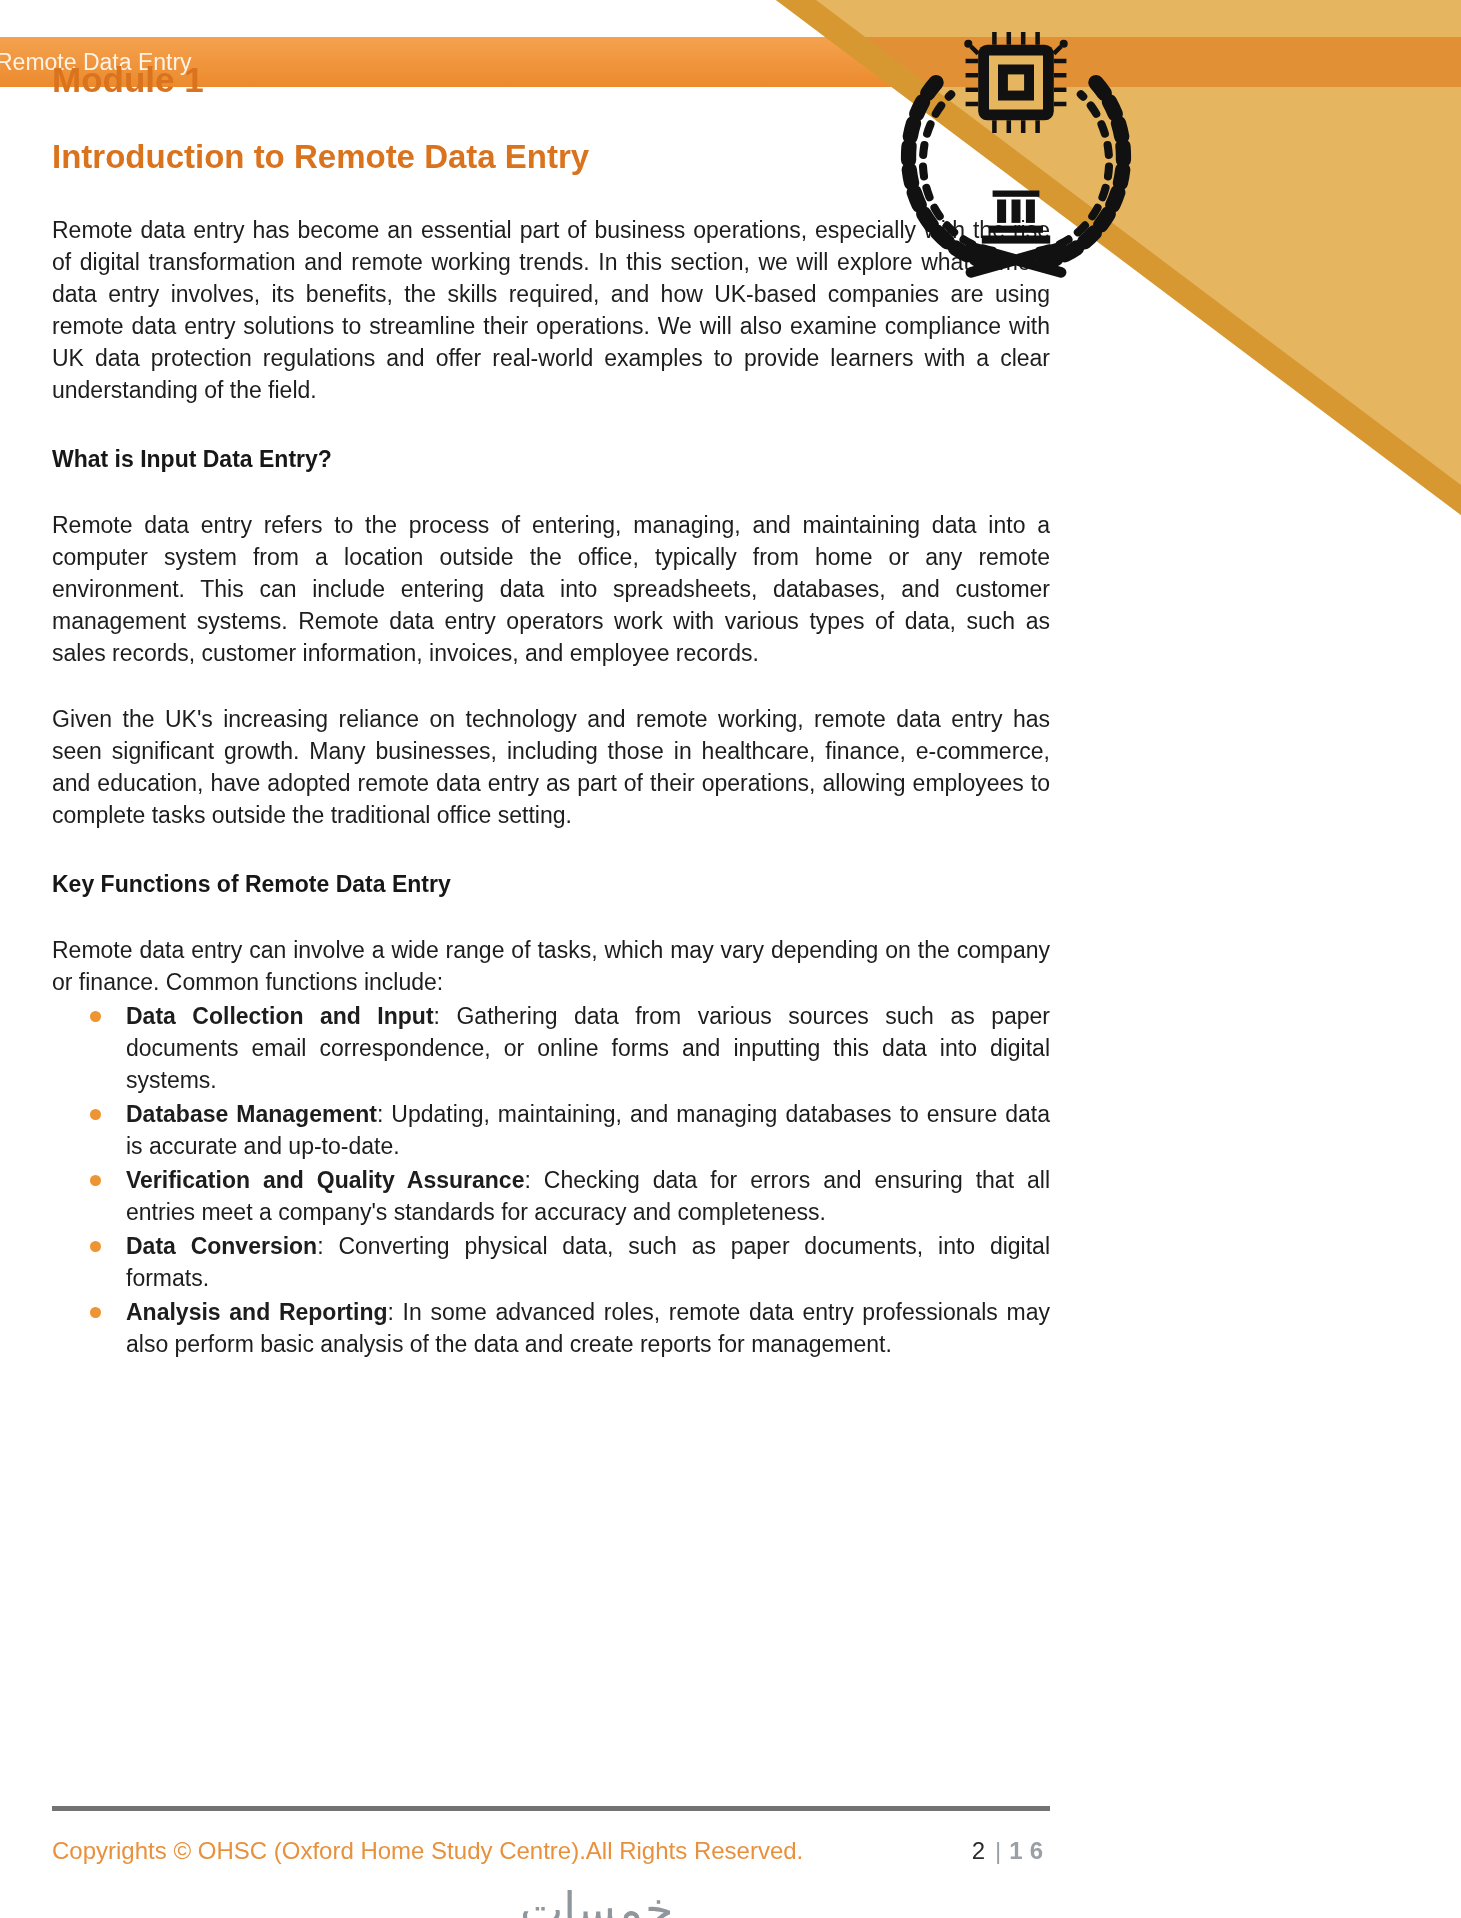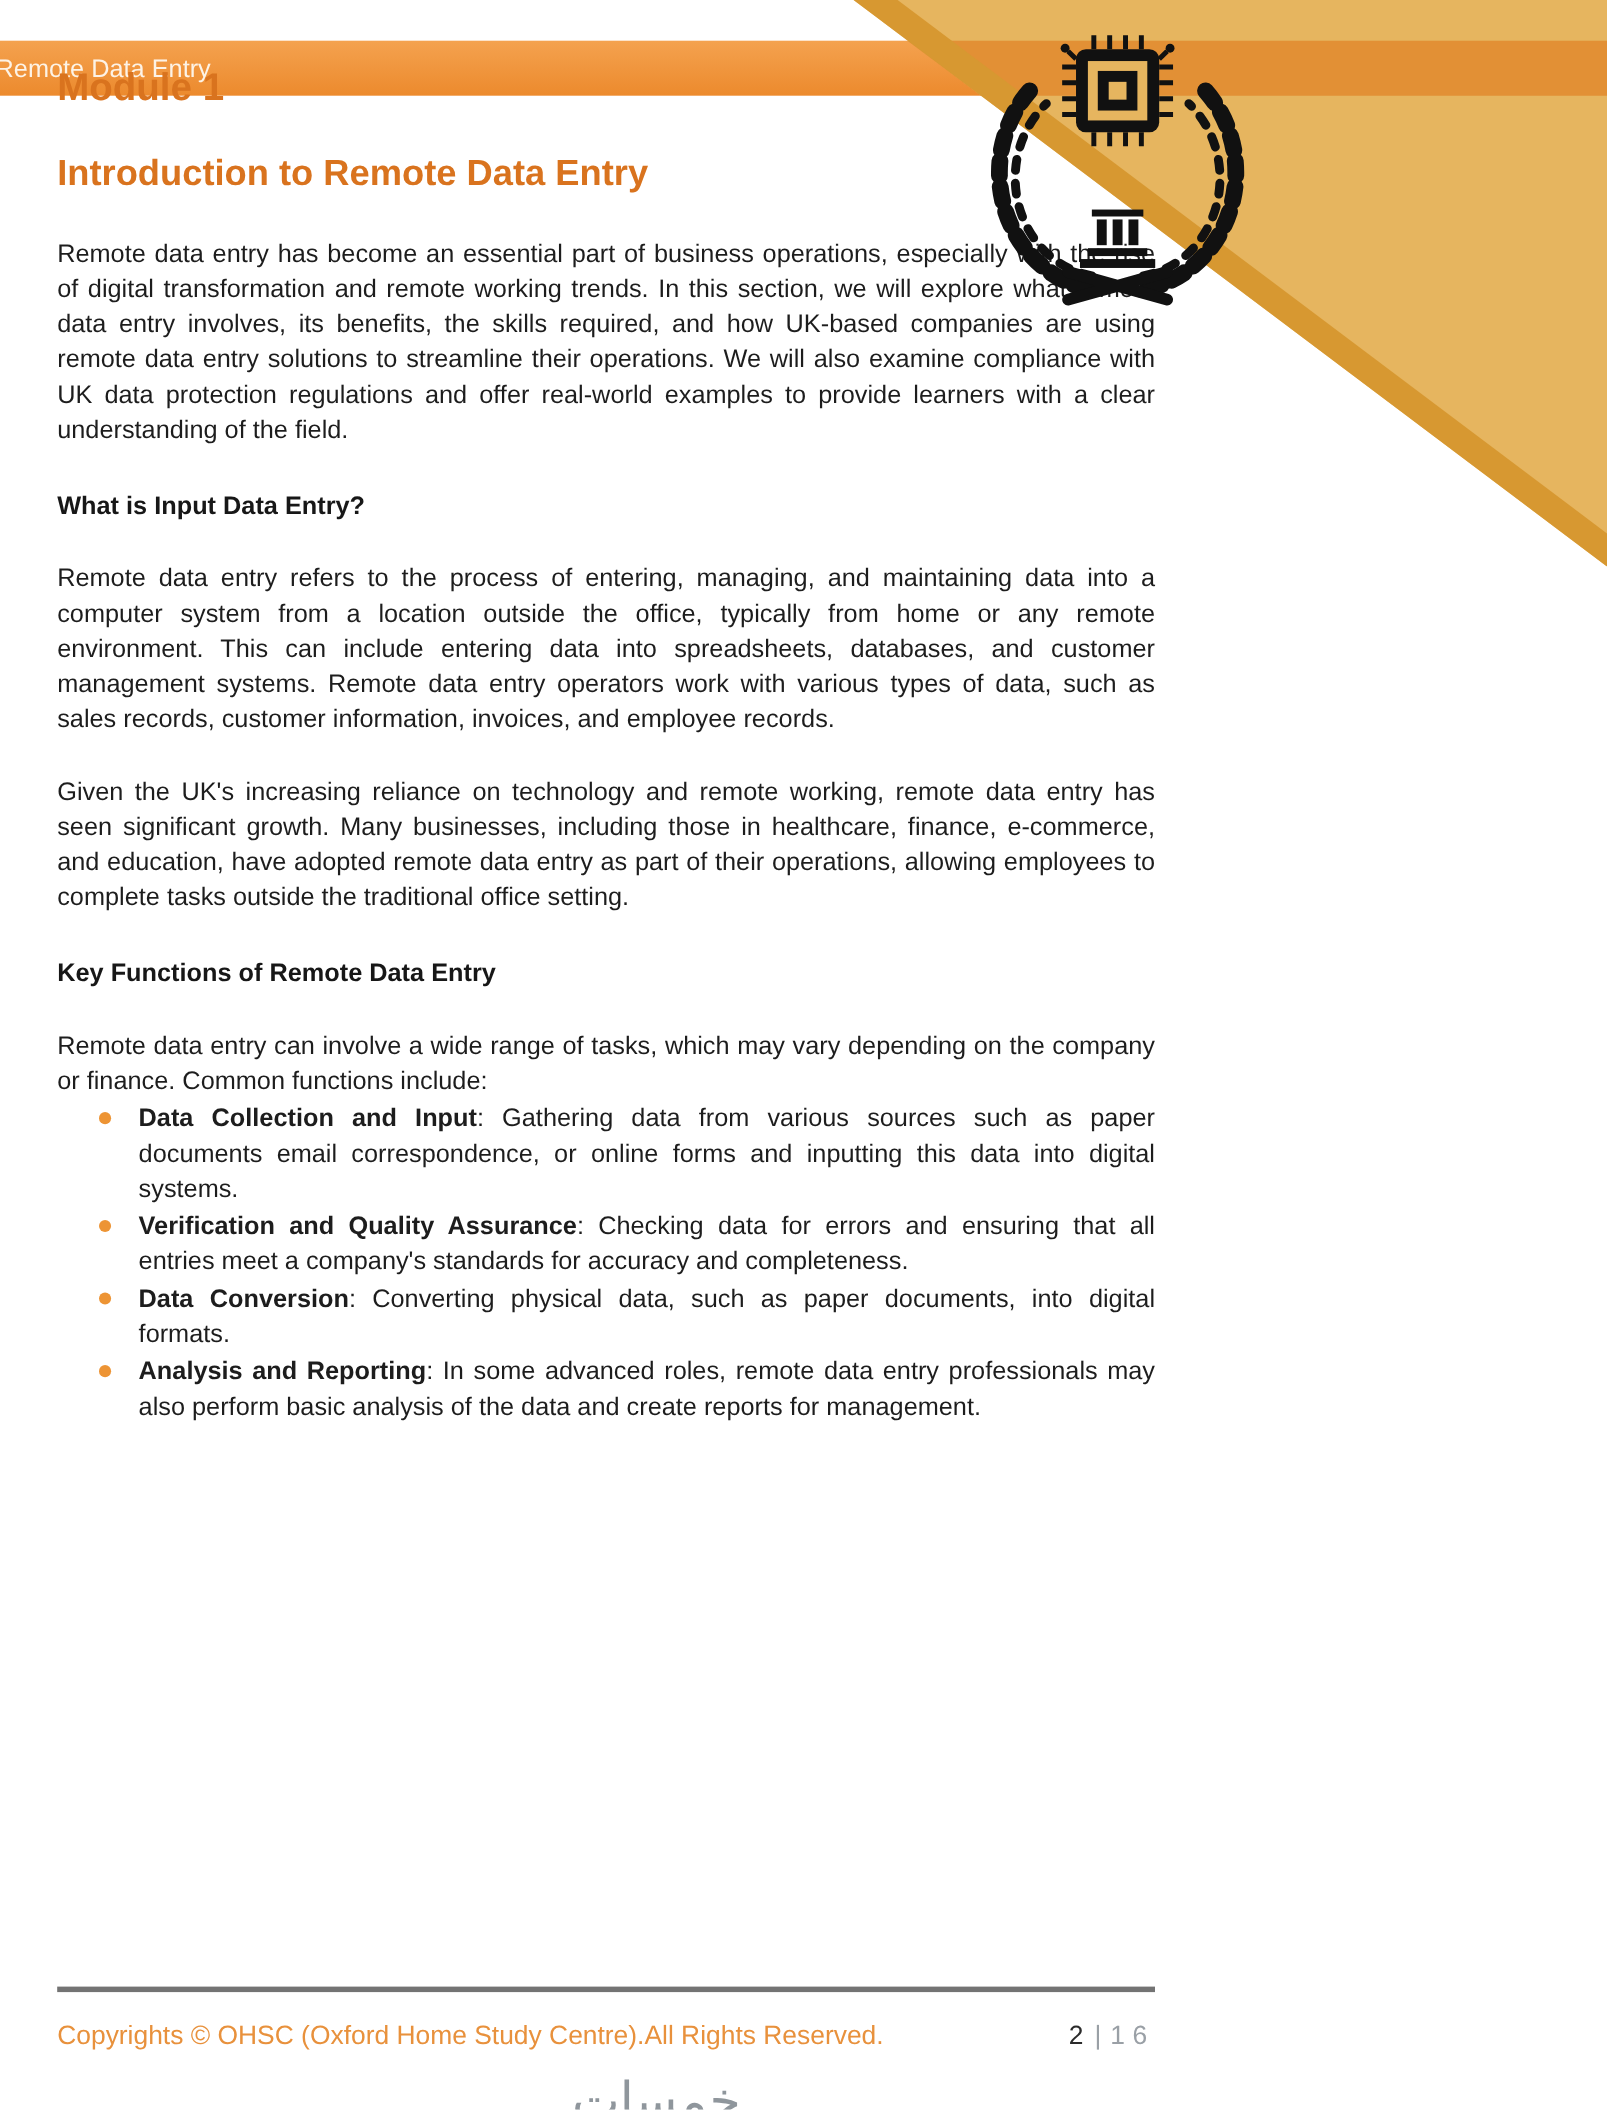--- a/index.html
+++ b/index.html
@@ -88,21 +88,21 @@
     padding-top: 26px;
     display: flex;
     justify-content: space-between;
     align-items: baseline;
     z-index: 2;
   }
   .copyright { font-size: 24px; color: #e8913c; }
   .page-indicator { font-size: 24px; }
   .page-indicator .cur { color: #2b2b2b; margin-right: 10px; }
   .page-indicator .sep { color: #9aa0a6; margin-right: 8px; }
-  .page-indicator .tot { color: #9aa0a6; letter-spacing: 7px; }
+  .page-indicator .tot { color: #9aa0a6; letter-spacing: 7px; font-weight: bold; }
   
   .watermark {
     position: absolute;
     left: 520px; bottom: -18px;
     font-size: 46px;
     color: #8f969c;
     z-index: 3;
   }
 </style>
 </head>
@@ -170,20 +170,24 @@
 
     <p class="body-p p4">Remote data entry can involve a wide range of tasks, which may vary depending on the company or finance. Common functions include:</p>
 
     <ul class="bullets">
       <li>
         <span class="dot"></span>
         <strong>Data Collection and Input</strong><span>: Gathering data from various sources such as paper documents email correspondence, or online forms and inputting this data into digital systems.</span>
       </li>
       <li>
         <span class="dot"></span>
+        <strong>Database Management</strong><span>: Updating, maintaining, and managing databases to ensure data is accurate and up-to-date.</span>
+      </li>
+      <li>
+        <span class="dot"></span>
         <strong>Verification and Quality Assurance</strong><span>: Checking data for errors and ensuring that all entries meet a company's standards for accuracy and completeness.</span>
       </li>
       <li>
         <span class="dot"></span>
         <strong>Data Conversion</strong><span>: Converting physical data, such as paper documents, into digital formats.</span>
       </li>
       <li>
         <span class="dot"></span>
         <strong>Analysis and Reporting</strong><span>: In some advanced roles, remote data entry professionals may also perform basic analysis of the data and create reports for management.</span>
       </li>

